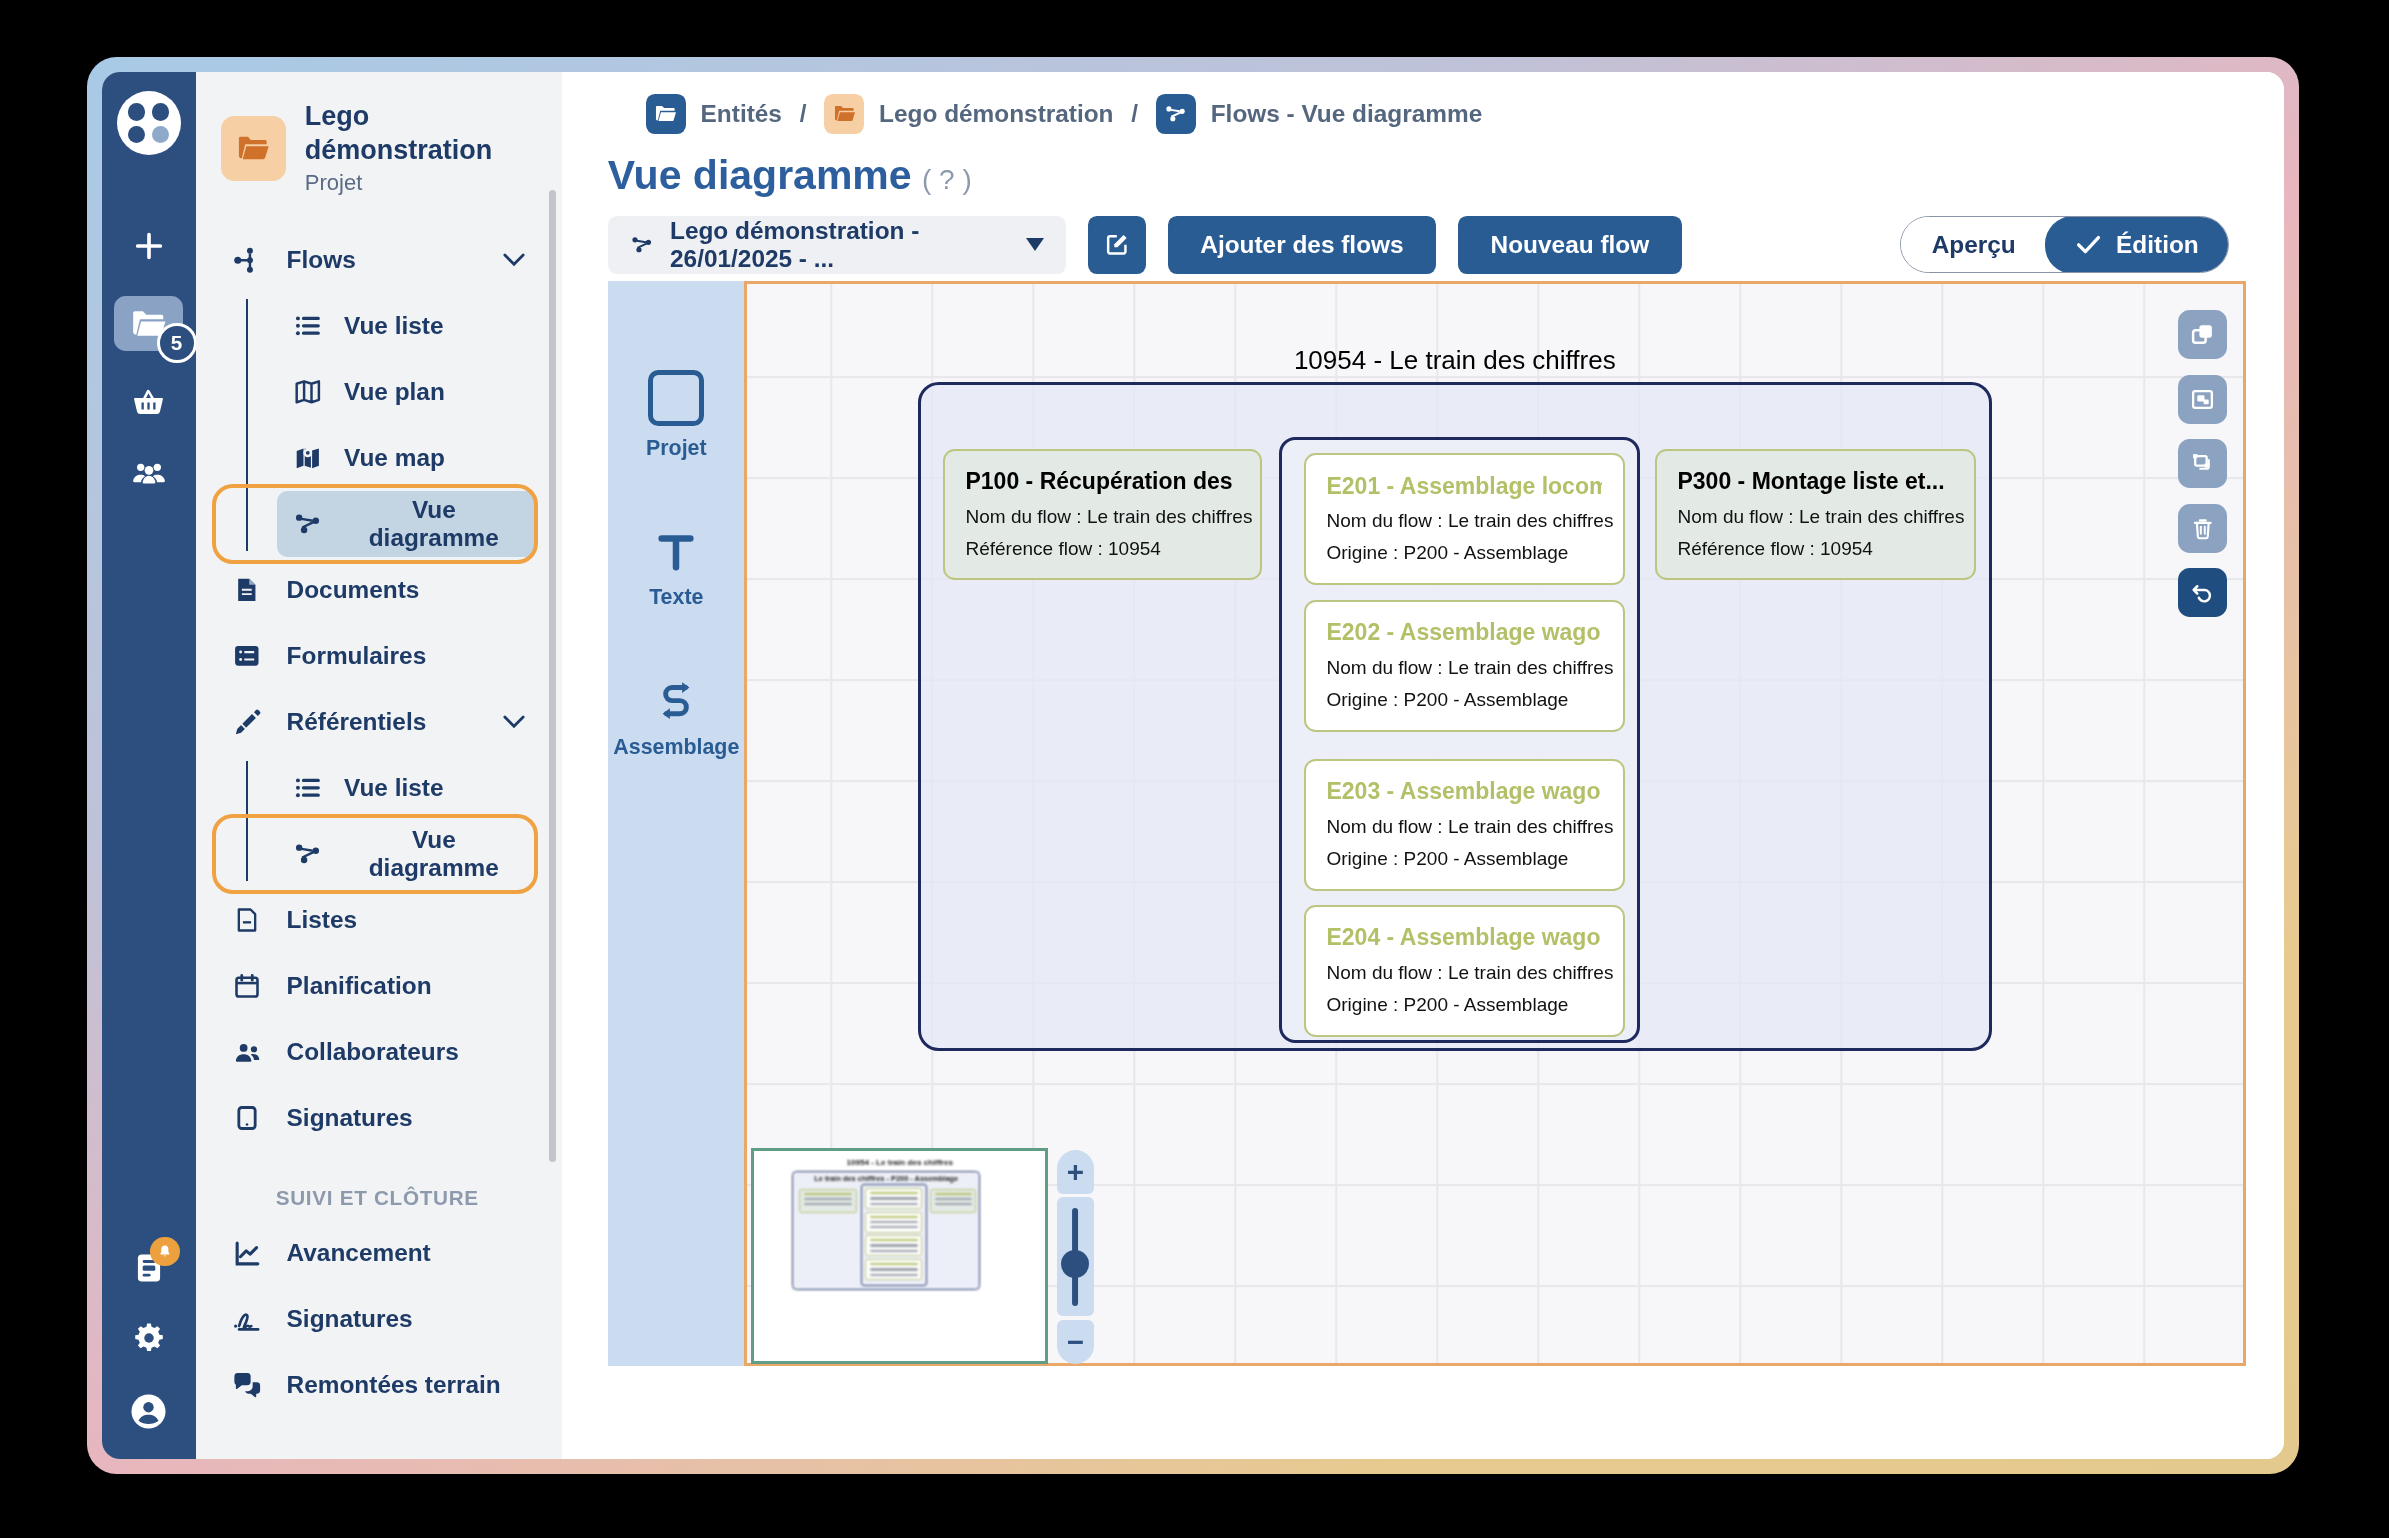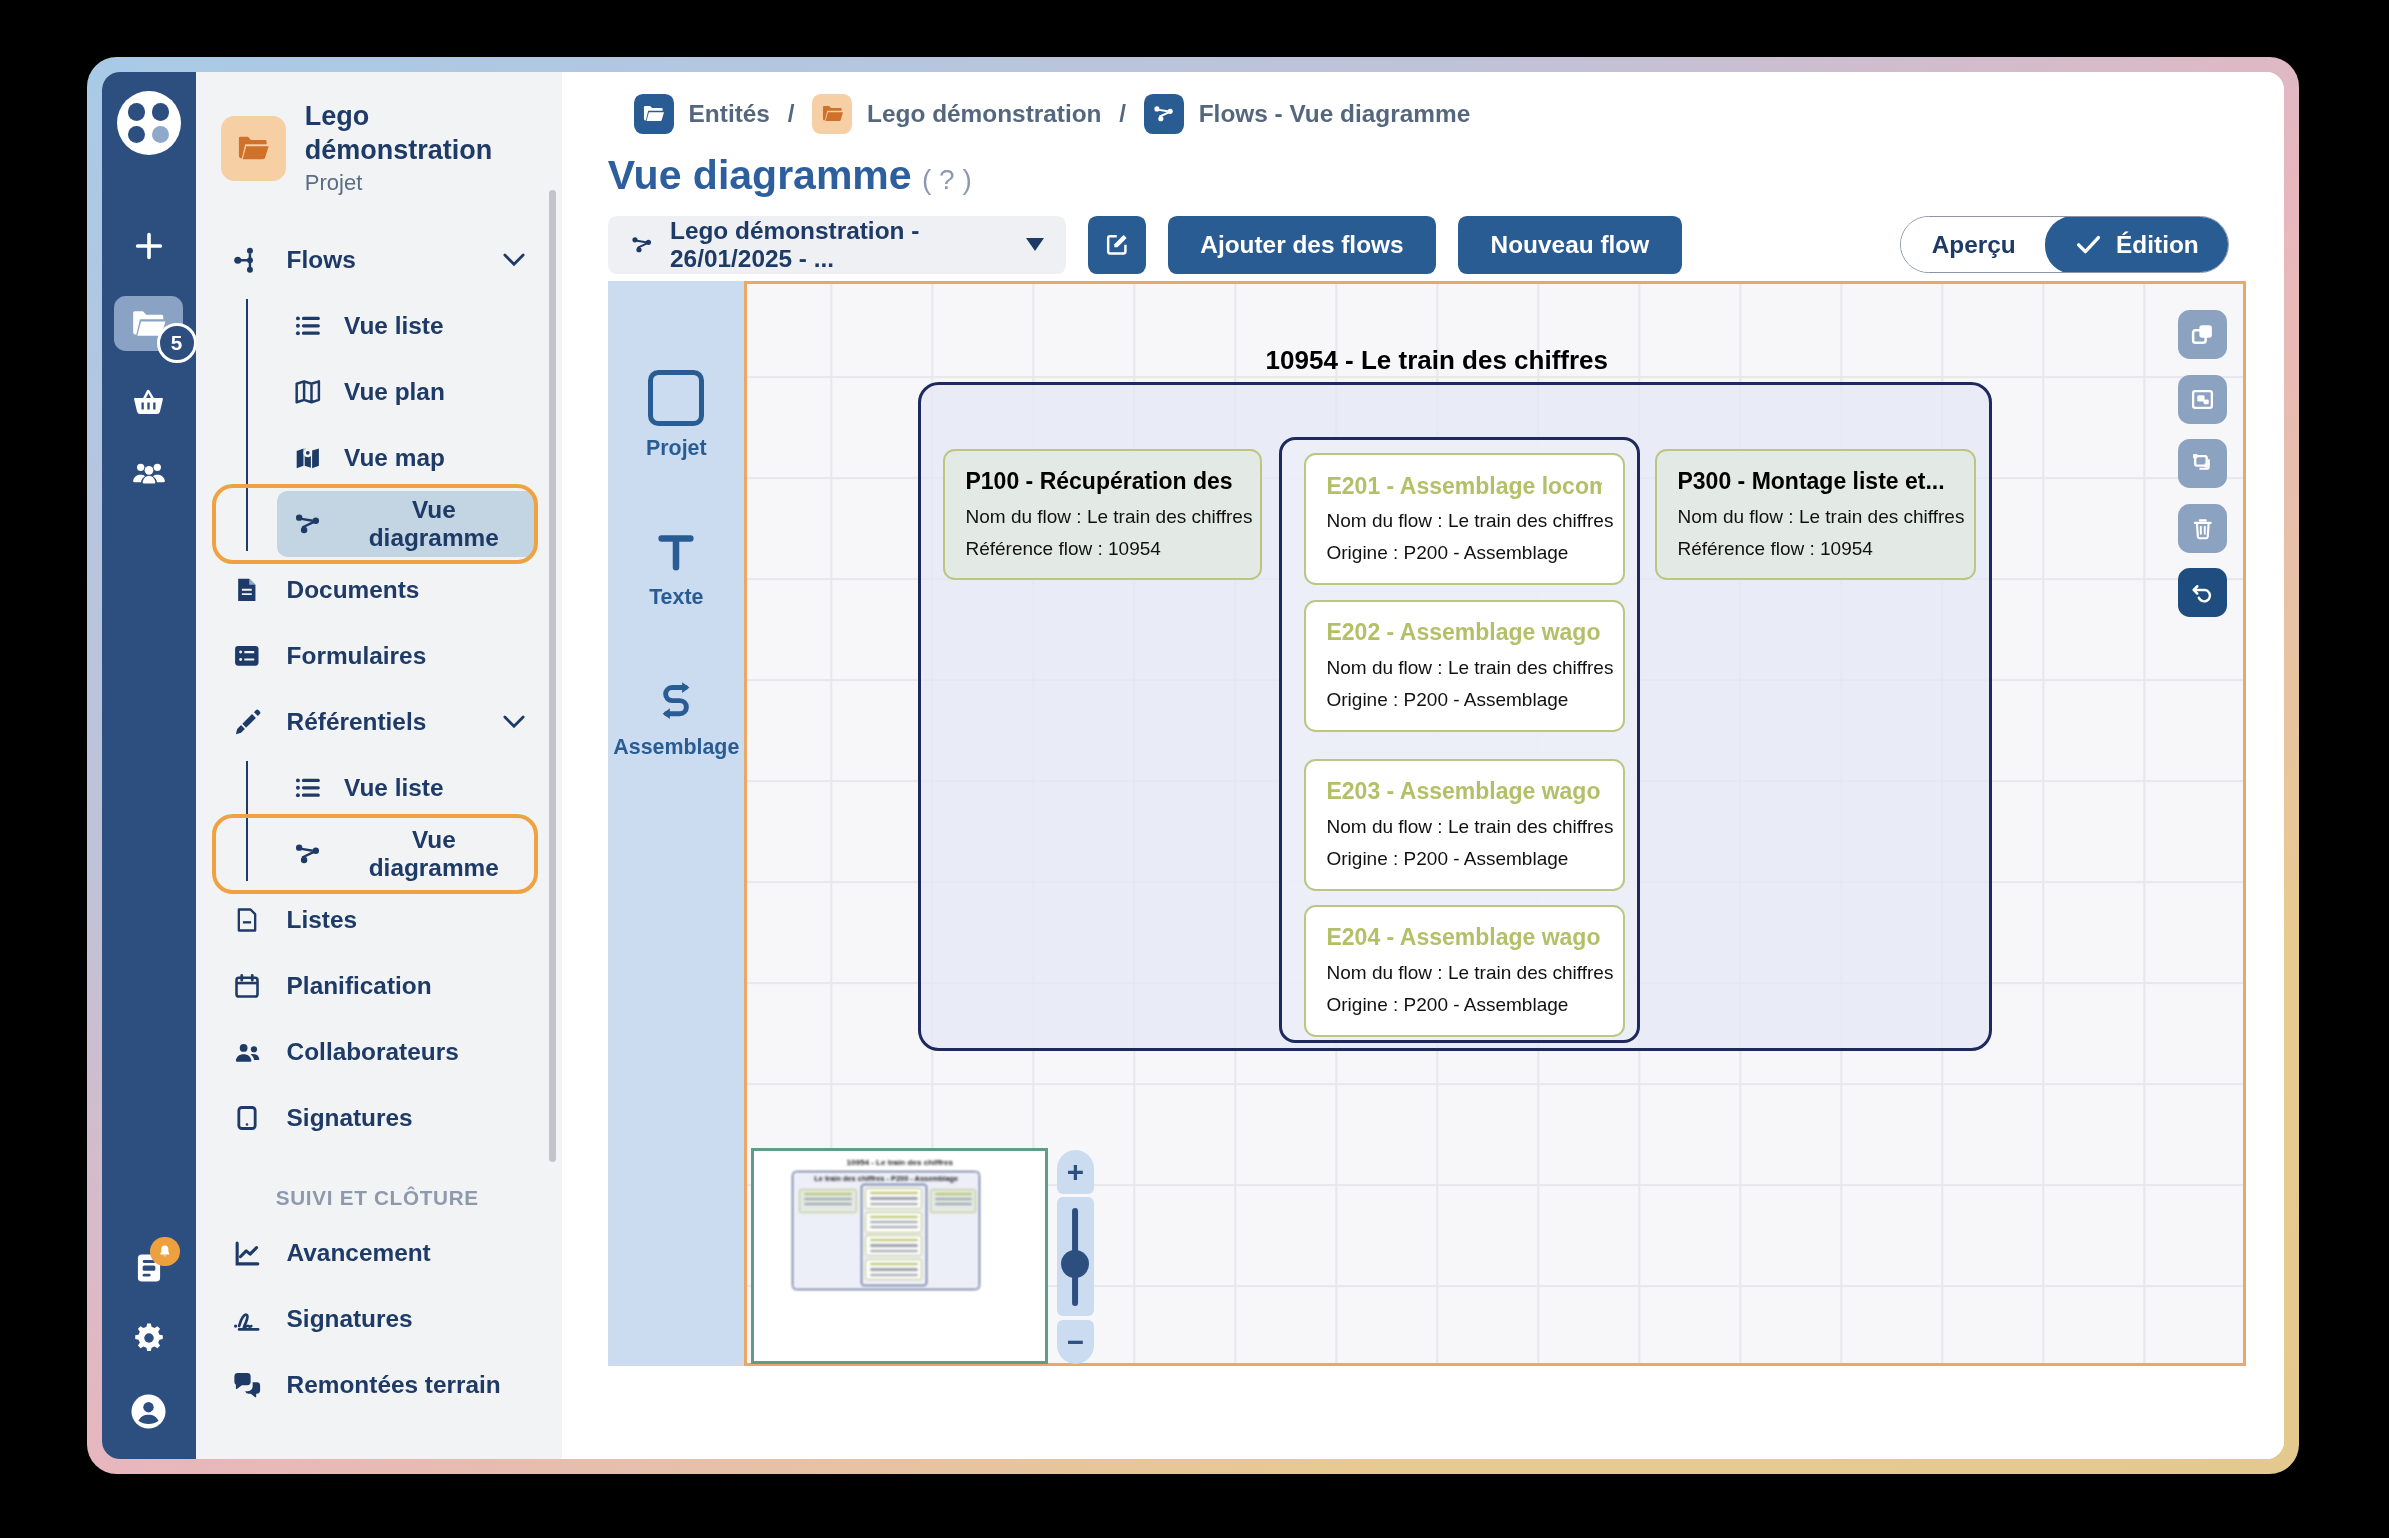--- a/index.html
+++ b/index.html
@@ -34,21 +34,21 @@
   .nchev{margin-left:auto;}
   .subwrap{position:relative;margin-left:28px;}
   .subwrap::before{content:"";position:absolute;left:0;top:5.9px;bottom:5.9px;width:2.2px;background:#1e3a66;}
   .srow{display:flex;align-items:center;gap:19px;height:66px;margin-left:31px;padding:0 13.3px;font-size:24.4px;font-weight:600;position:relative;cursor:pointer;}
   .srow.active{background:#c3d4e3;border-radius:10.3px;}
   .srow.ring::after{content:"";position:absolute;inset:-7.4px -1.5px -7.4px -65px;border:4.4px solid #f0a243;border-radius:20.7px;pointer-events:none;}
   .nsec{font-size:20.7px;color:#8d99ad;letter-spacing:0.7px;padding:35px 11.8px 10.3px;font-weight:600;}
   .nav-sb{position:absolute;right:5.9px;top:118px;width:7.4px;height:972px;border-radius:3.7px;background:#c1c4ca;}
   
   .main{flex:1;position:relative;background:#fff;}
-  .crumbs{position:absolute;left:36px;top:22px;display:flex;align-items:center;gap:14.8px;font-size:24.4px;font-weight:600;color:#55677f;padding-left:36px;}
+  .crumbs{position:absolute;left:48px;top:22px;display:flex;align-items:center;gap:14.8px;font-size:24.4px;font-weight:600;color:#55677f;padding-left:36px;}
   .cic{width:40px;height:40px;border-radius:8.9px;display:flex;align-items:center;justify-content:center;flex:0 0 40px;}
   .cic.blue{background:#2a5c94;} .cic.peach{background:#f6cfa4;}
   .csep{padding:0 3px;}
   .ptitle-row{position:absolute;left:46px;top:80px;display:flex;align-items:baseline;gap:10.3px;}
   .ptitle{font-size:41px;font-weight:bold;color:#2d5f9e;}
   .phelp{font-size:28px;color:#8d99ad;}
   .tbar{position:absolute;left:46px;top:144px;right:55px;height:58px;display:flex;align-items:center;gap:22px;}
   .selector{height:58px;background:#eef0f3;border-radius:8.9px;display:flex;align-items:center;gap:16.3px;padding:0 22px;
             font-size:24.4px;font-weight:bold;color:#1e3a66;width:414px;cursor:pointer;}
   .caret{width:0;height:0;border-left:9.6px solid transparent;border-right:9.6px solid transparent;border-top:13.3px solid #1e3a66;margin-left:auto;}
@@ -60,21 +60,21 @@
   .tg-edit{background:#2a5c94;color:#fff;padding:0 31px;display:flex;align-items:center;gap:14.8px;border-radius:28px;margin:-1.5px;cursor:pointer;}
   
   .tools{position:absolute;left:46px;top:209px;width:137px;height:1085px;background:#cbdcf0;display:flex;flex-direction:column;align-items:center;}
   .tool{margin-top:68px;display:flex;flex-direction:column;align-items:center;gap:10.3px;color:#2a5c94;font-size:21.4px;font-weight:600;cursor:pointer;}
   .tool:first-child{margin-top:89px;}
   .forme-sq{width:46px;height:46px;border:5.2px solid #2a5c94;border-radius:10.3px;}
   .canvas{position:absolute;left:182px;top:209px;width:1502px;height:1085px;box-sizing:border-box;border:3px solid #e9a768;
           background-color:#f7f7f9;
           background-image:linear-gradient(to right,#e7e7ec 1.5px,transparent 1.5px),linear-gradient(to bottom,#e7e7ec 1.5px,transparent 1.5px);
           background-size:101px 101px;background-position:-17.7px -8.9px;}
-  .dg-title{position:absolute;left:153px;top:61px;width:1074px;text-align:center;font-size:26px;font-weight:bold;color:#000;}
+  .dg-title{position:absolute;left:171px;top:61px;width:1074px;text-align:center;font-size:26px;font-weight:normal;color:#000;}
   .group-box{position:absolute;left:171px;top:98px;width:1074px;height:669px;border:3px solid #1e2a5e;border-radius:20.7px;
              background:rgba(228,232,244,0.75);box-sizing:border-box;}
   .group-title{position:absolute;left:0;top:11.8px;width:100%;text-align:center;font-size:26px;font-weight:bold;color:#000;}
   .inner-box{position:absolute;left:358px;top:52px;width:361px;height:606px;border:3px solid #1e2a5e;border-radius:16.3px;
              background:rgba(240,242,250,0.55);box-sizing:border-box;}
   .card{position:absolute;border:2.2px solid #bcc680;border-radius:11.8px;box-sizing:border-box;padding:17.7px 20.7px;}
   .card.process{background:#e3eae6;}
   .card.step{background:#fff;}
   .ct{font-size:23px;font-weight:bold;color:#000;white-space:nowrap;overflow:hidden;}
   .step .ct{color:#b4c067;}

